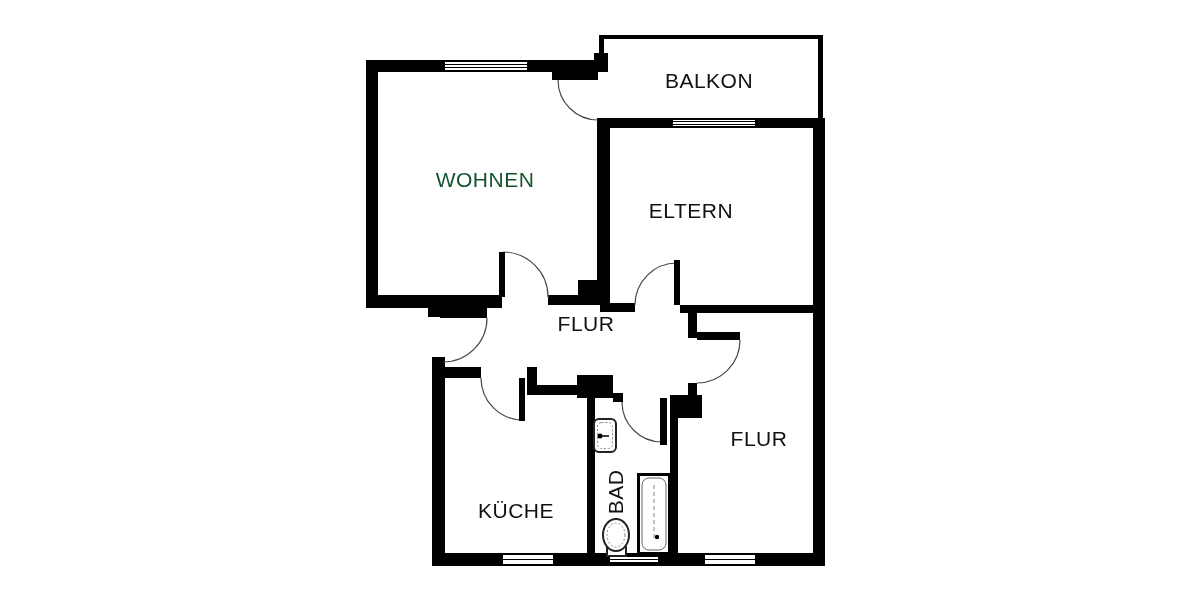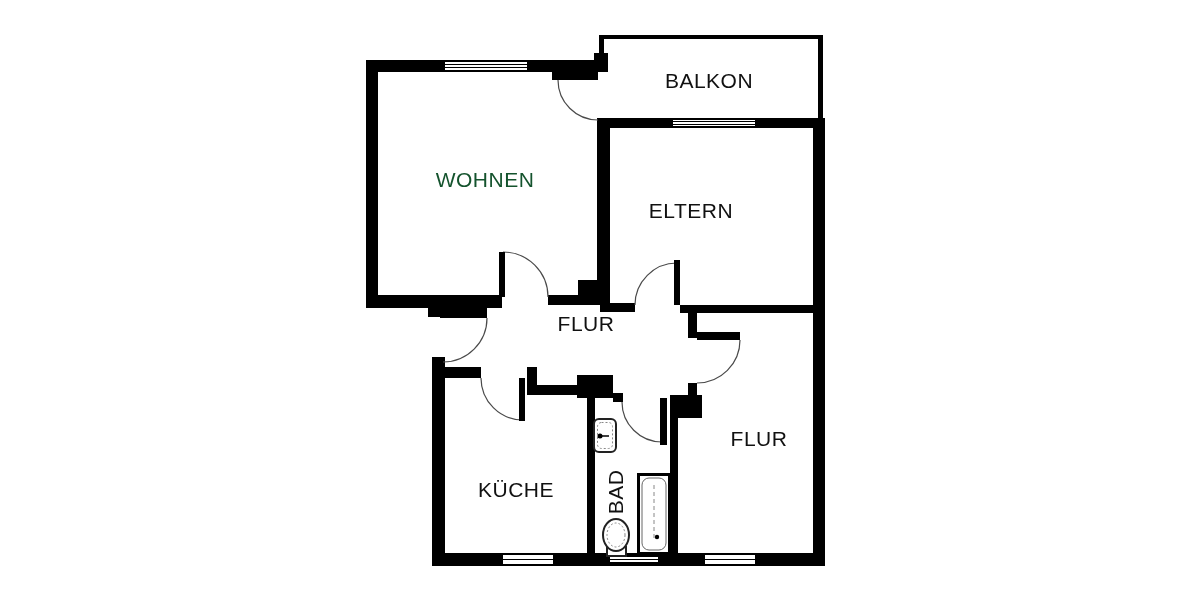--- a/index.html
+++ b/index.html
@@ -92,16 +92,16 @@
       <rect x="638.5" y="474.5" width="31" height="79" fill="#ffffff" stroke="#000000" stroke-width="3"></rect>
       <rect x="642" y="478" width="24" height="72" rx="7" fill="none" stroke="#666666" stroke-width="1"></rect>
       <line x1="654" y1="485" x2="654" y2="541" stroke="#888888" stroke-width="1" stroke-dasharray="4 3"></line>
       <circle cx="657" cy="537" r="2.2" fill="#000000"></circle>
     </svg>
 
   <div class="room-label" style="left: 709px; top: 81px; transform: translate(-50%, -50%) rotate(0deg); color: rgb(17, 17, 17);">BALKON</div>
   <div class="room-label" style="left: 485px; top: 180px; transform: translate(-50%, -50%) rotate(0deg); color: #14532d; text-align: right;">WOHNEN</div>
   <div class="room-label" style="left: 691px; top: 211px; transform: translate(-50%, -50%) rotate(0deg); color: rgb(17, 17, 17);">ELTERN</div>
   <div class="room-label" style="left: 586px; top: 324px; transform: translate(-50%, -50%) rotate(0deg); color: rgb(17, 17, 17);">FLUR</div>
-  <div class="room-label" style="left: 516px; top: 490px; transform: translate(-50%, -50%) rotate(0deg); color: rgb(17, 17, 17);">KÜCHE</div>
+  <div class="room-label" style="left: 516px; top: 511px; transform: translate(-50%, -50%) rotate(0deg); color: rgb(17, 17, 17);">KÜCHE</div>
   <div class="room-label" style="left: 616px; top: 492px; transform: translate(-50%, -50%) rotate(-90deg); color: rgb(17, 17, 17);">BAD</div>
   <div class="room-label" style="left: 759px; top: 439px; transform: translate(-50%, -50%) rotate(0deg); color: rgb(17, 17, 17);">FLUR</div>
 </div>
 
 </body></html>

